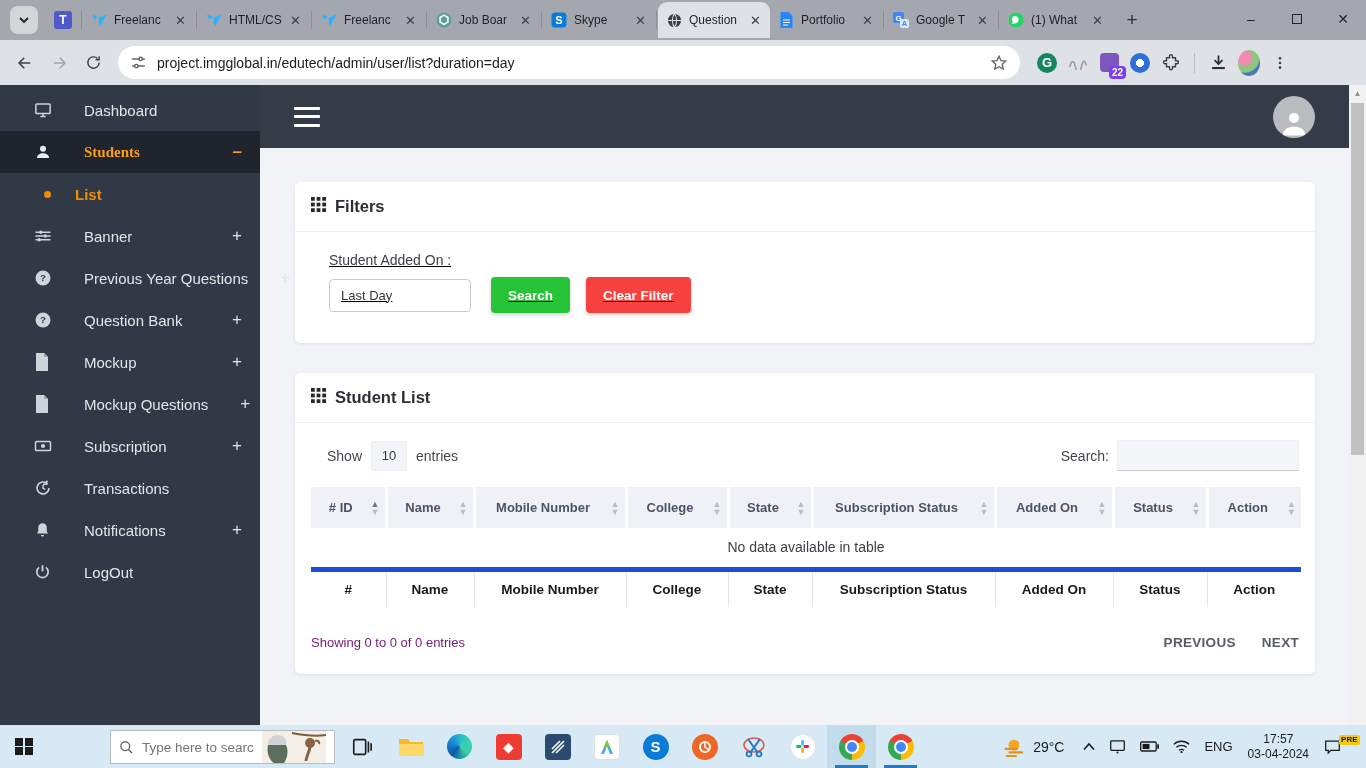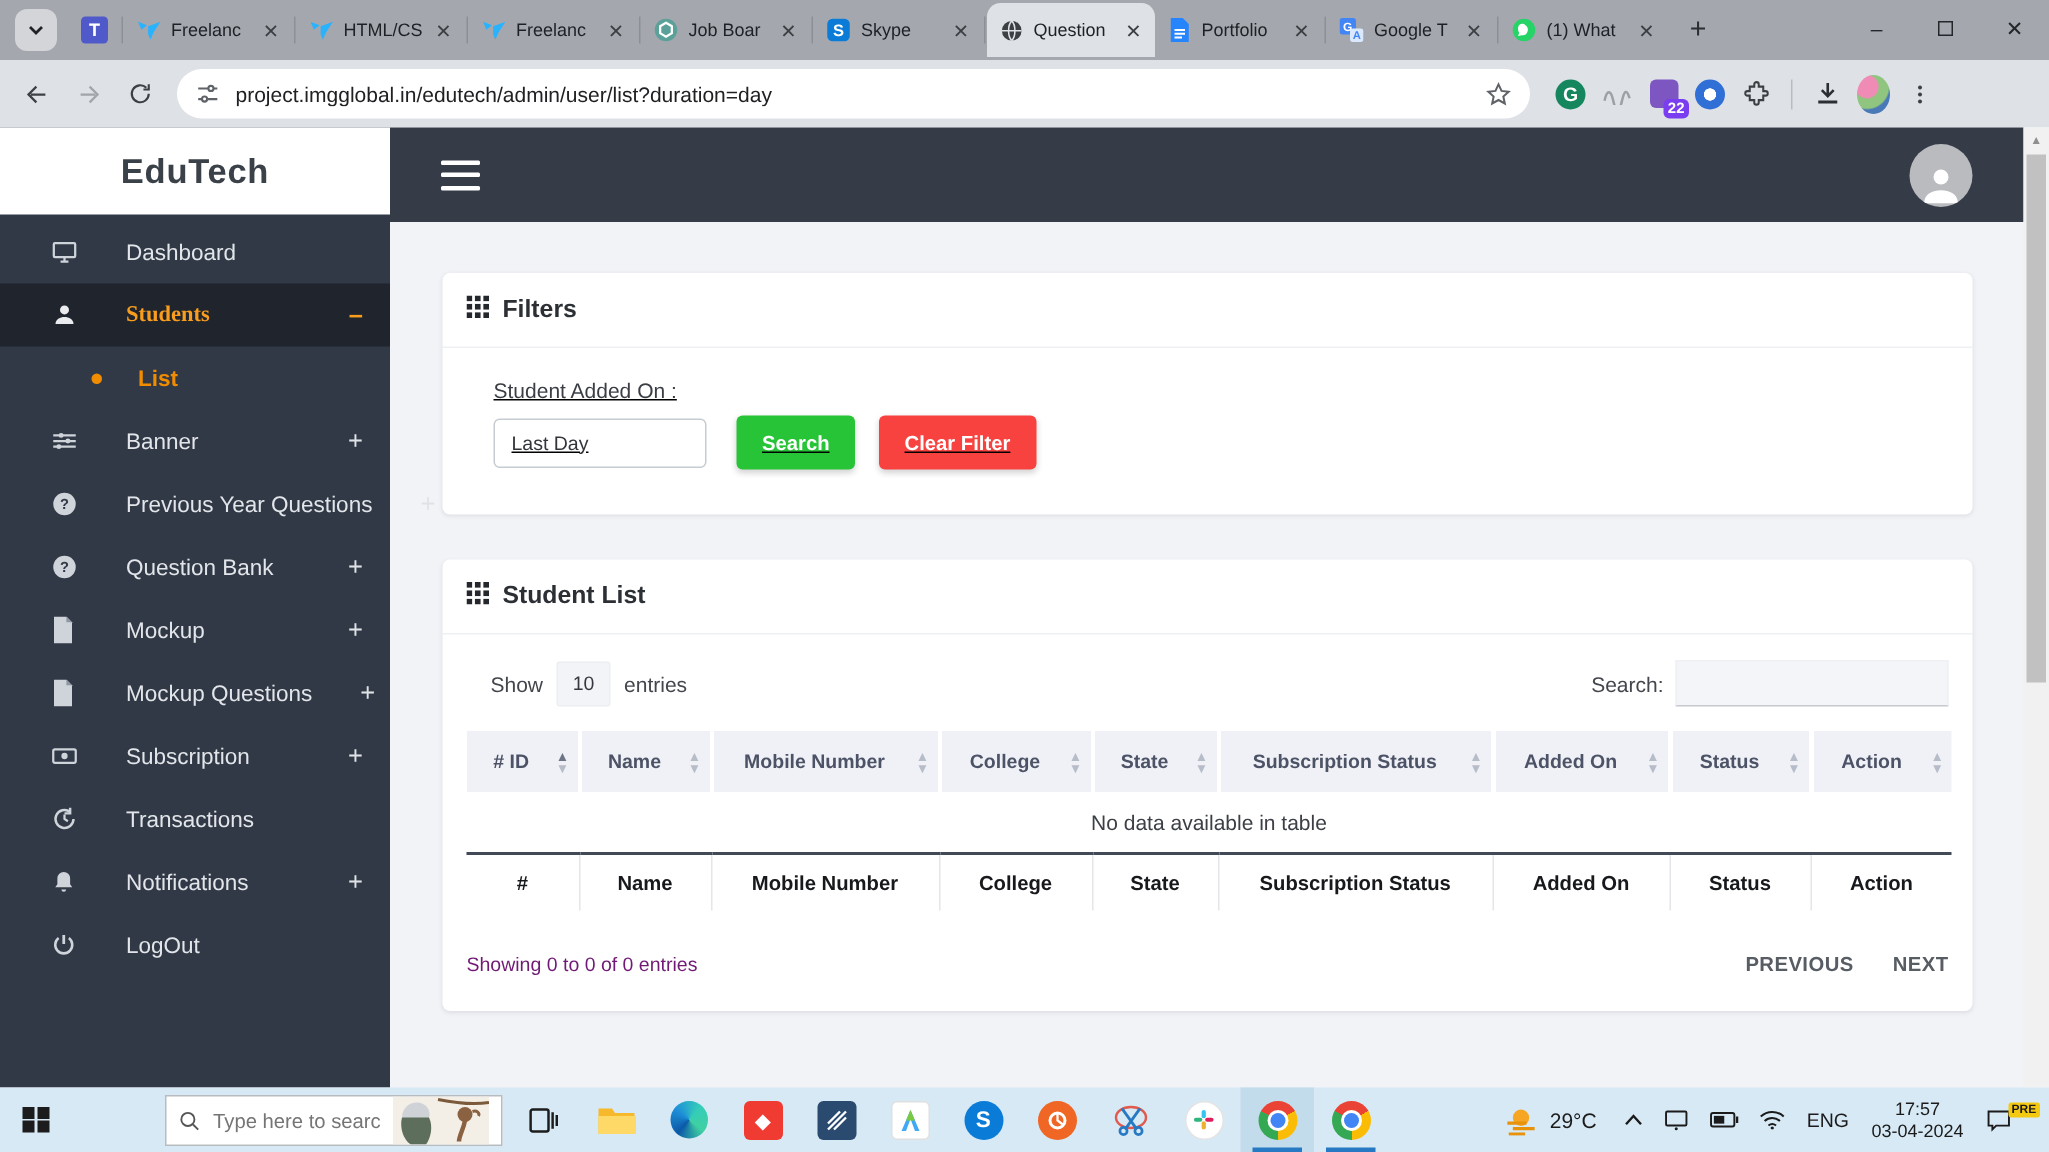--- a/index.html
+++ b/index.html
@@ -46,21 +46,21 @@
   .brand { height:58px; background:#ffffff; display:flex; align-items:center; justify-content:center; font-size:23px; font-weight:bold; color:#3b4148; letter-spacing:.5px; }
   .nav { padding-top:4px; }
   .nav-item { height:42px; display:flex; align-items:center; padding:0 18px 0 34px; color:#e2e5e9; font-size:15px; gap:32px; position:relative; }
   .nav-item .nico { width:18px; height:18px; flex:0 0 18px; color:#cfd4da; }
   .nav-item.active { background:#20242c; color:#f89d1d; }
   .nav-item.active .nico { color:#e9ebee; }
   .nav-item .nlabel { flex:1; white-space:nowrap; }
   .nav-item.active .nlabel { font-weight:bold;font-family:Liberation Serif, serif; }
   .nav-item .expand { color:#dfe2e6; font-size:17px; }
   .nav-item.active .expand { color:#f89d1d; font-weight:bold; }
-  .nav-item.subitem { color:#f08c00; font-weight:bold; padding-left:61px; gap:24px; }
+  .nav-item.subitem { color:#f08c00; font-weight:bold; padding-left:44px; gap:24px; }
   .bullet-dot { width:7px; height:7px; border-radius:50%; background:#f08c00; }
 
   
   .main { flex:1; display:flex; flex-direction:column; min-width:0; }
   .appbar { height:63px; background:#353b47; display:flex; align-items:center; padding:0 34px; flex:0 0 63px; }
   .hamburger { width:26px; height:20px; display:flex; flex-direction:column; justify-content:space-between; }
   .hamburger span { height:3px; background:#ffffff; border-radius:1px; }
   .user-avatar { margin-left:auto; width:42px; height:42px; border-radius:50%; background:#b9bbbe; display:flex; align-items:flex-end; justify-content:center; overflow:hidden; }
 
   .content { flex:1; padding:34px 34px 0 35px; overflow:hidden; }
@@ -87,21 +87,21 @@
   .search-group { margin-left:auto; display:flex; align-items:center; gap:8px; font-size:14px; color:#43474d; }
   .dt-search { width:182px; height:31px; background:#f4f5f8; border:1px solid #eef0f3; border-bottom:1px solid #c7cacf; font-size:13px; padding:0 8px; outline:none; }
 
   table.dt { border-collapse:collapse; table-layout:fixed; width:990px; margin:0 16px; }
   .dt col.c0{width:75px}.dt col.c1{width:88px}.dt col.c2{width:152px}.dt col.c3{width:102px}
   .dt col.c4{width:84px}.dt col.c5{width:183px}.dt col.c6{width:118px}.dt col.c7{width:94px}.dt col.c8{width:94px}
   .dt thead th { background:#eff1f6; border-right:3px solid #ffffff; height:41px; font-size:13px; color:#4d5366; font-weight:bold; text-align:center; position:relative; padding-right:14px; }
   .dt thead th:last-child { border-right:none; }
   .sort-ic { position:absolute; right:5px; top:50%; transform:translateY(-50%); font-size:9px; color:#b7bcc9; line-height:8px; display:flex; flex-direction:column; }
   .sort-ic .on { color:#6d7486; }
-  .empty-row td { height:41px; text-align:center; font-size:14px; color:#3c4046; border-bottom:1px solid #1d4ed8; }
+  .empty-row td { height:41px; text-align:center; font-size:14px; color:#3c4046; border-bottom:5px solid #1d4ed8; }
   .dt tfoot td { height:38px; font-size:13.5px; font-weight:bold; color:#17191c; text-align:center; border-right:1px solid #e4e6ea; border-top:2px solid #434a57; }
   .dt tfoot td:last-child { border-right:none; }
 
   .table-footer { display:flex; align-items:center; padding:28px 16px 10px 16px; }
   .dt-info { font-size:13px; color:#701a75; }
   .paging { margin-left:auto; display:flex; gap:26px; font-size:13.5px; font-weight:bold; color:#585d64; letter-spacing:.3px; }
 
   
   .bscroll { width:17px; flex:0 0 17px; background:#f1f1f1; position:relative; }
   .bscroll .up { position:absolute; top:0; left:0; width:17px; height:16px; display:flex; align-items:center; justify-content:center; color:#8f8f8f; font-size:8px; }
@@ -330,21 +330,20 @@
             <circle cx="12" cy="12" r="2" fill="#3c4043"></circle>
             <circle cx="12" cy="19" r="2" fill="#3c4043"></circle>
           </svg>
       </div>
     </div>
   </div>
 
   <div class="page">
 
     <aside class="sidebar">
-      <div class="brand">EduTech</div>
       <nav class="nav">
 
         <div class="nav-item">
           <span class="nico"><svg width="18" height="18" viewBox="0 0 24 24">
                 <rect x="2.5" y="4" width="19" height="12.5" rx="1" fill="none" stroke="currentColor" stroke-width="2"></rect>
                 <path d="M8.5 20.5h7M12 17v3.5" stroke="currentColor" stroke-width="2"></path>
               </svg></span>
           <span class="nlabel">Dashboard</span>
         </div>
 

